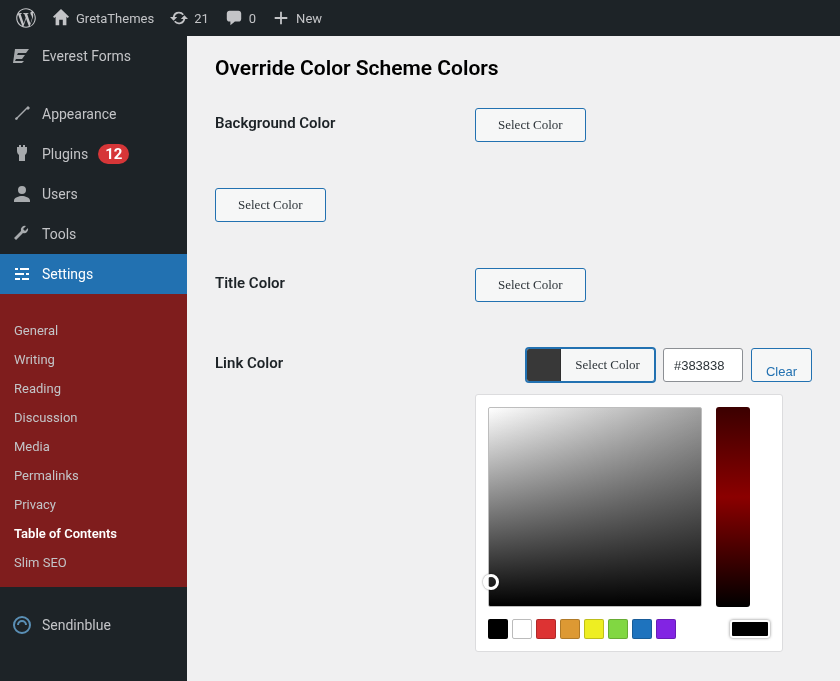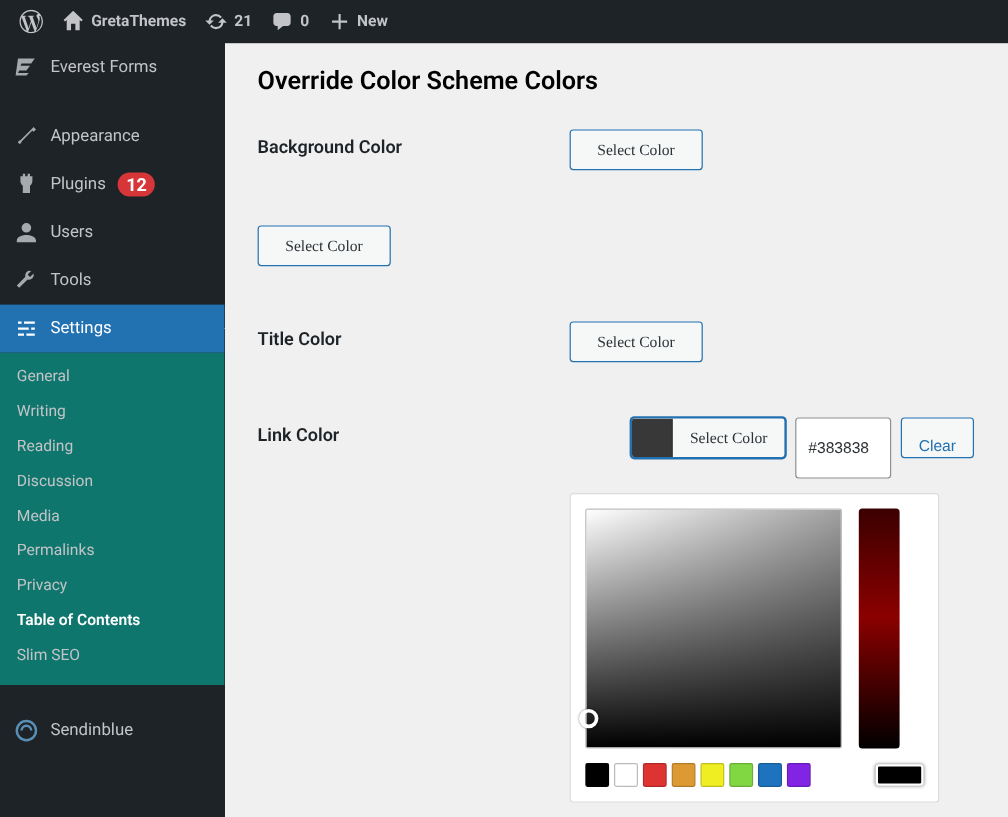--- a/index.html
+++ b/index.html
@@ -1,57 +1,57 @@
 <!DOCTYPE html>
 <html><head>
 <meta charset="utf-8">
 <style>
   * { box-sizing: border-box; margin: 0; padding: 0; }
   body { font-family: -apple-system, BlinkMacSystemFont, "Segoe UI", Roboto, sans-serif; background: #f0f0f1; width: 840px; height: 681px; overflow: hidden; }
 
   
-  .adminbar { background: #1d2327; color: #c3c4c7; height: 36px; display: flex; align-items: center; padding: 0 8px; font-size: 13px; font-weight: bold; }
+  .adminbar { background: #1d2327; color: #c3c4c7; height: 36px; display: flex; align-items: center; padding: 0 8px; font-size: 13px; }
   .adminbar .ab-item { display: flex; align-items: center; gap: 6px; padding: 0 8px; height: 100%; cursor: pointer; }
   .adminbar svg { fill: #c3c4c7; }
   .adminbar .count { color: #c3c4c7; }
 
   .layout { display: flex; height: calc(681px - 36px); }
 
   
   .sidebar { width: 187px; background: #1d2327; color: #c3c4c7; display: flex; flex-direction: column; overflow-y: auto; }
   .menu-item { display: flex; align-items: center; gap: 10px; padding: 10px 12px; font-size: 14px; cursor: pointer; position: relative; }
   .menu-item.active { background: #2271b1; color: #fff; }
   .menu-item.active::after { content: ""; position: absolute; right: -8px; top: 50%; transform: translateY(-50%); border: 8px solid transparent; border-right-color: #f0f0f1; }
   .menu-item .icon { width: 20px; height: 20px; display: inline-flex; align-items: center; justify-content: center; }
   .menu-item .icon svg { fill: #a7aaad; width: 20px; height: 20px; }
   .menu-item.active .icon svg { fill: #fff; }
   .menu-item .badge { background: #d63638; color: #fff; border-radius: 10px; padding: 1px 7px; font-size: 15px; font-weight: 700; }
 
-  .submenu { padding: 6px 0 10px 0; background: #0f766e; }
+  .submenu { padding: 22px 0 10px 0; background: #7f1d1d; }
   .submenu-item { padding: 7px 12px 7px 14px; font-size: 13px; color: #c3c4c7; cursor: pointer; }
   .submenu-item.current { color: #fff; font-weight: 600; }
 
   .menu-sep { height: 18px; }
 
   
   .content { flex: 1; padding: 20px 28px; overflow-y: auto; }
   .section-title { font-size: 21px; font-weight: 600; color: #000000; margin-bottom: 28px; }
 
   .field-row { display: flex; align-items: flex-start; margin-bottom: 46px; }
   .field-row.link-row { margin-bottom: 12px; justify-content: space-between; }
   .field-label { width: 260px; font-size: 15px; font-weight: 600; color: #1d2327; padding-top: 6px; }
   .field-control { display: flex; gap: 8px; flex-wrap: wrap; align-items: flex-start; }
 
   .select-color-btn { display: flex; align-items: center; border: 1px solid #2271b1; border-radius: 3px; background: #f6f7f7; overflow: hidden; height: 34px; cursor: pointer; }
   .select-color-btn .swatch { width: 34px; height: 100%; background: #383838; border-right: 1px solid rgba(0,0,0,.15); }
   .select-color-btn .lbl { padding: 0 14px; font-size: 13px; color: #2c3338; font-family: Liberation Serif, serif; }
   .select-color-btn.no-swatch .lbl { padding: 0 22px; }
   .select-color-btn.open { box-shadow: 0 0 0 1px #2271b1; }
 
-  .hex-input { height: 51px; border: 1px solid #8c8f94; border-radius: 3px; padding: 0 10px; font-size: 13px; width: 80px; background: #fff; color: #2c3338; }
+  .hex-input { height: 34px; border: 1px solid #8c8f94; border-radius: 3px; padding: 0 10px; font-size: 13px; width: 80px; background: #fff; color: #2c3338; }
 
   .clear-btn { height: 34px; border: 1px solid #2271b1; border-radius: 3px; background: #f6f7f7; padding: 15px 14px; font-size: 13px; color: #2271b1; cursor: pointer; }
 
   
   .picker-panel { margin-left: 260px; margin-top: 4px; background: #fff; border: 1px solid #dcdcde; border-radius: 3px; width: 308px; padding: 12px; display: flex; gap: 14px; position: relative; }
   .sat-val { position: relative; width: 214px; height: 200px; border: 1px solid #bdbdbd; border-radius: 2px; background: linear-gradient(to bottom, rgba(0,0,0,0), #000), linear-gradient(to right, #fff, #a0a0a0); }
   .sat-val .cursor { position: absolute; left: 2px; bottom: 24px; width: 16px; height: 16px; border: 3px solid #fff; border-radius: 50%; box-shadow: 0 0 2px rgba(0,0,0,.6); transform: translate(-50%, 50%); }
   .hue-col { width: 34px; display: flex; flex-direction: column; }
   .hue-bar { position: relative; flex: 1; border-radius: 3px; background: linear-gradient(to bottom, #3b0000 0%, #8b0000 45%, #000 100%); }
   .swatch-btn { width: 20px; height: 20px; border-radius: 2px; border: 1px solid rgba(0,0,0,.2); cursor: pointer; }

